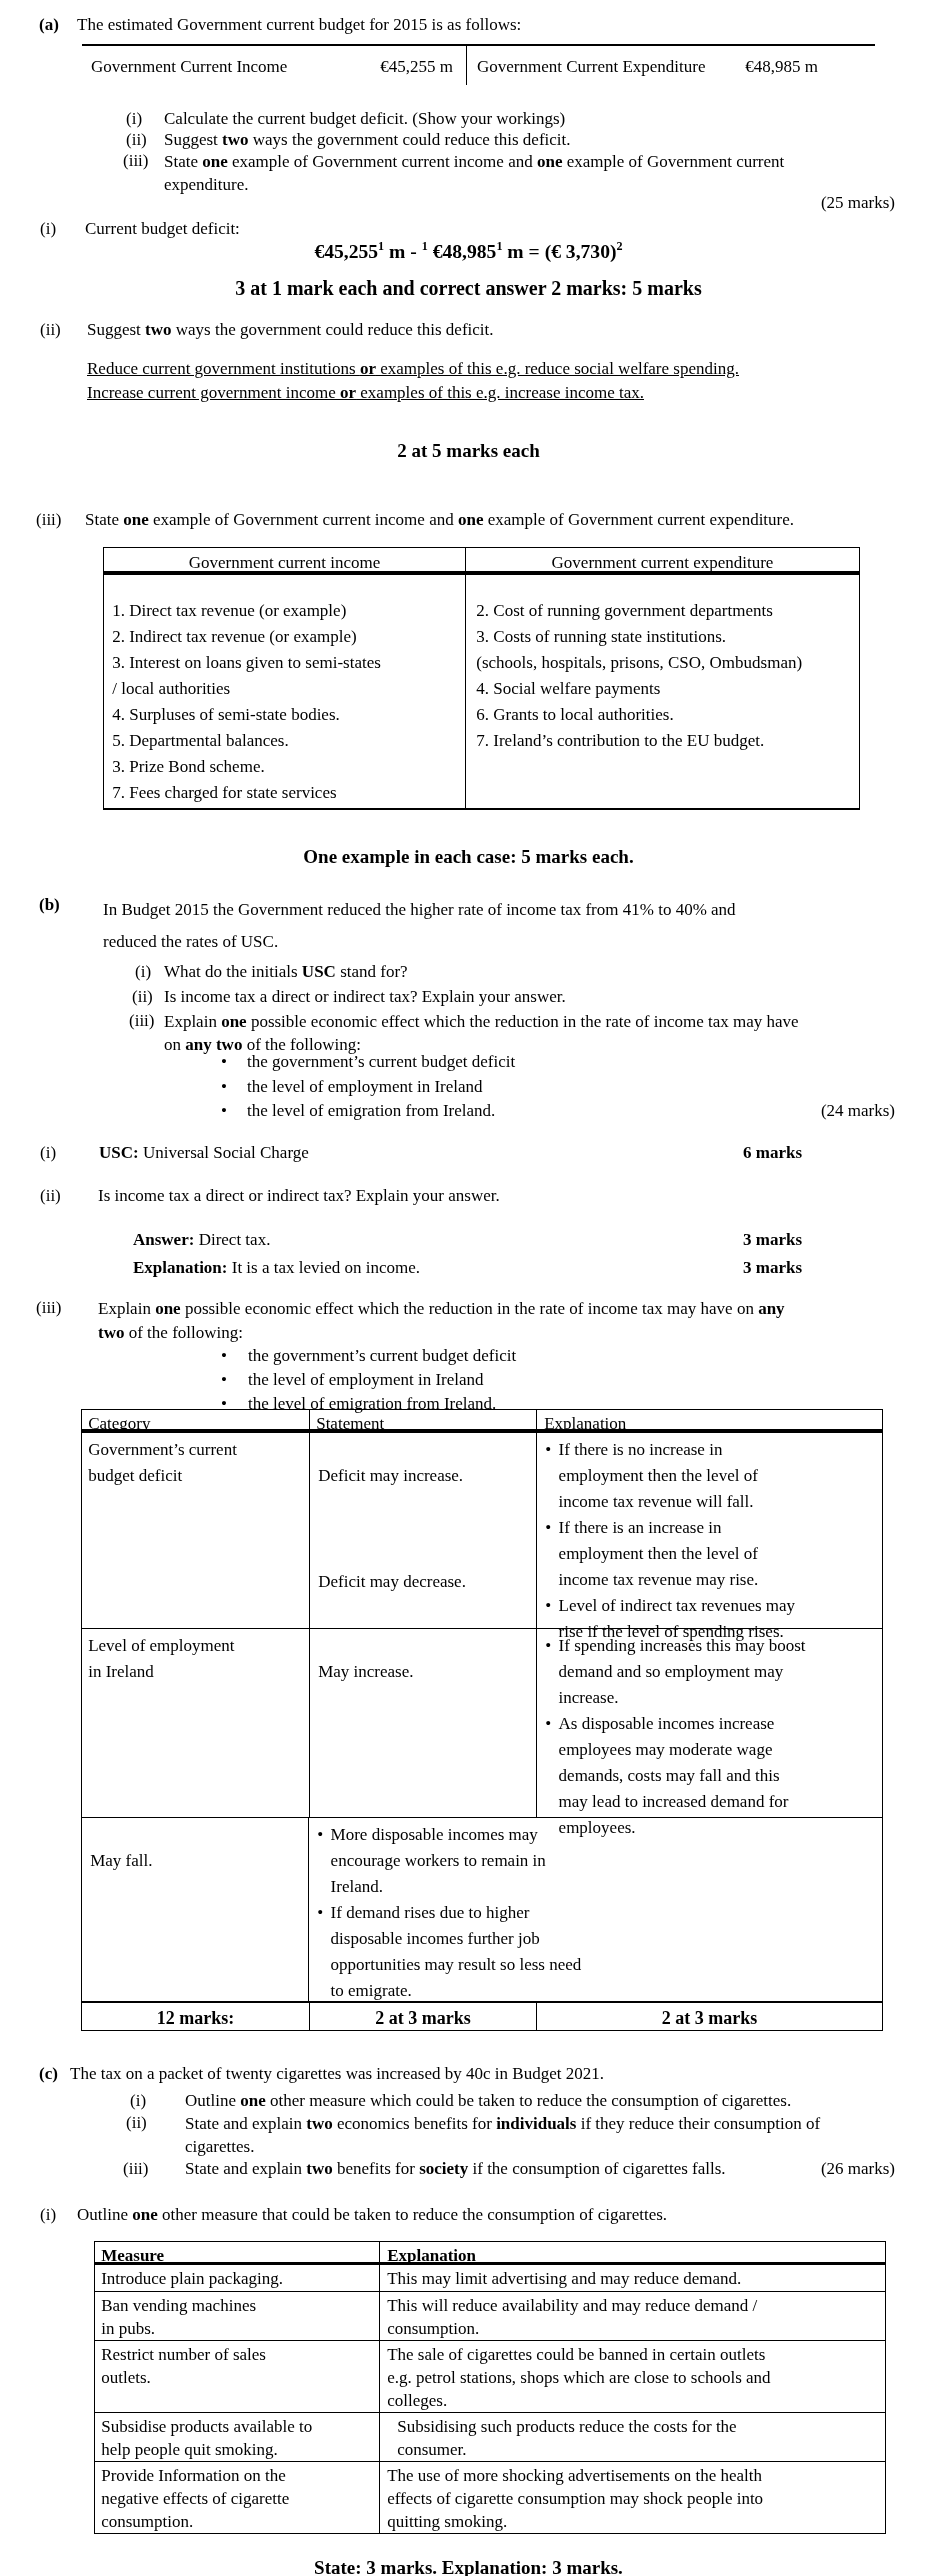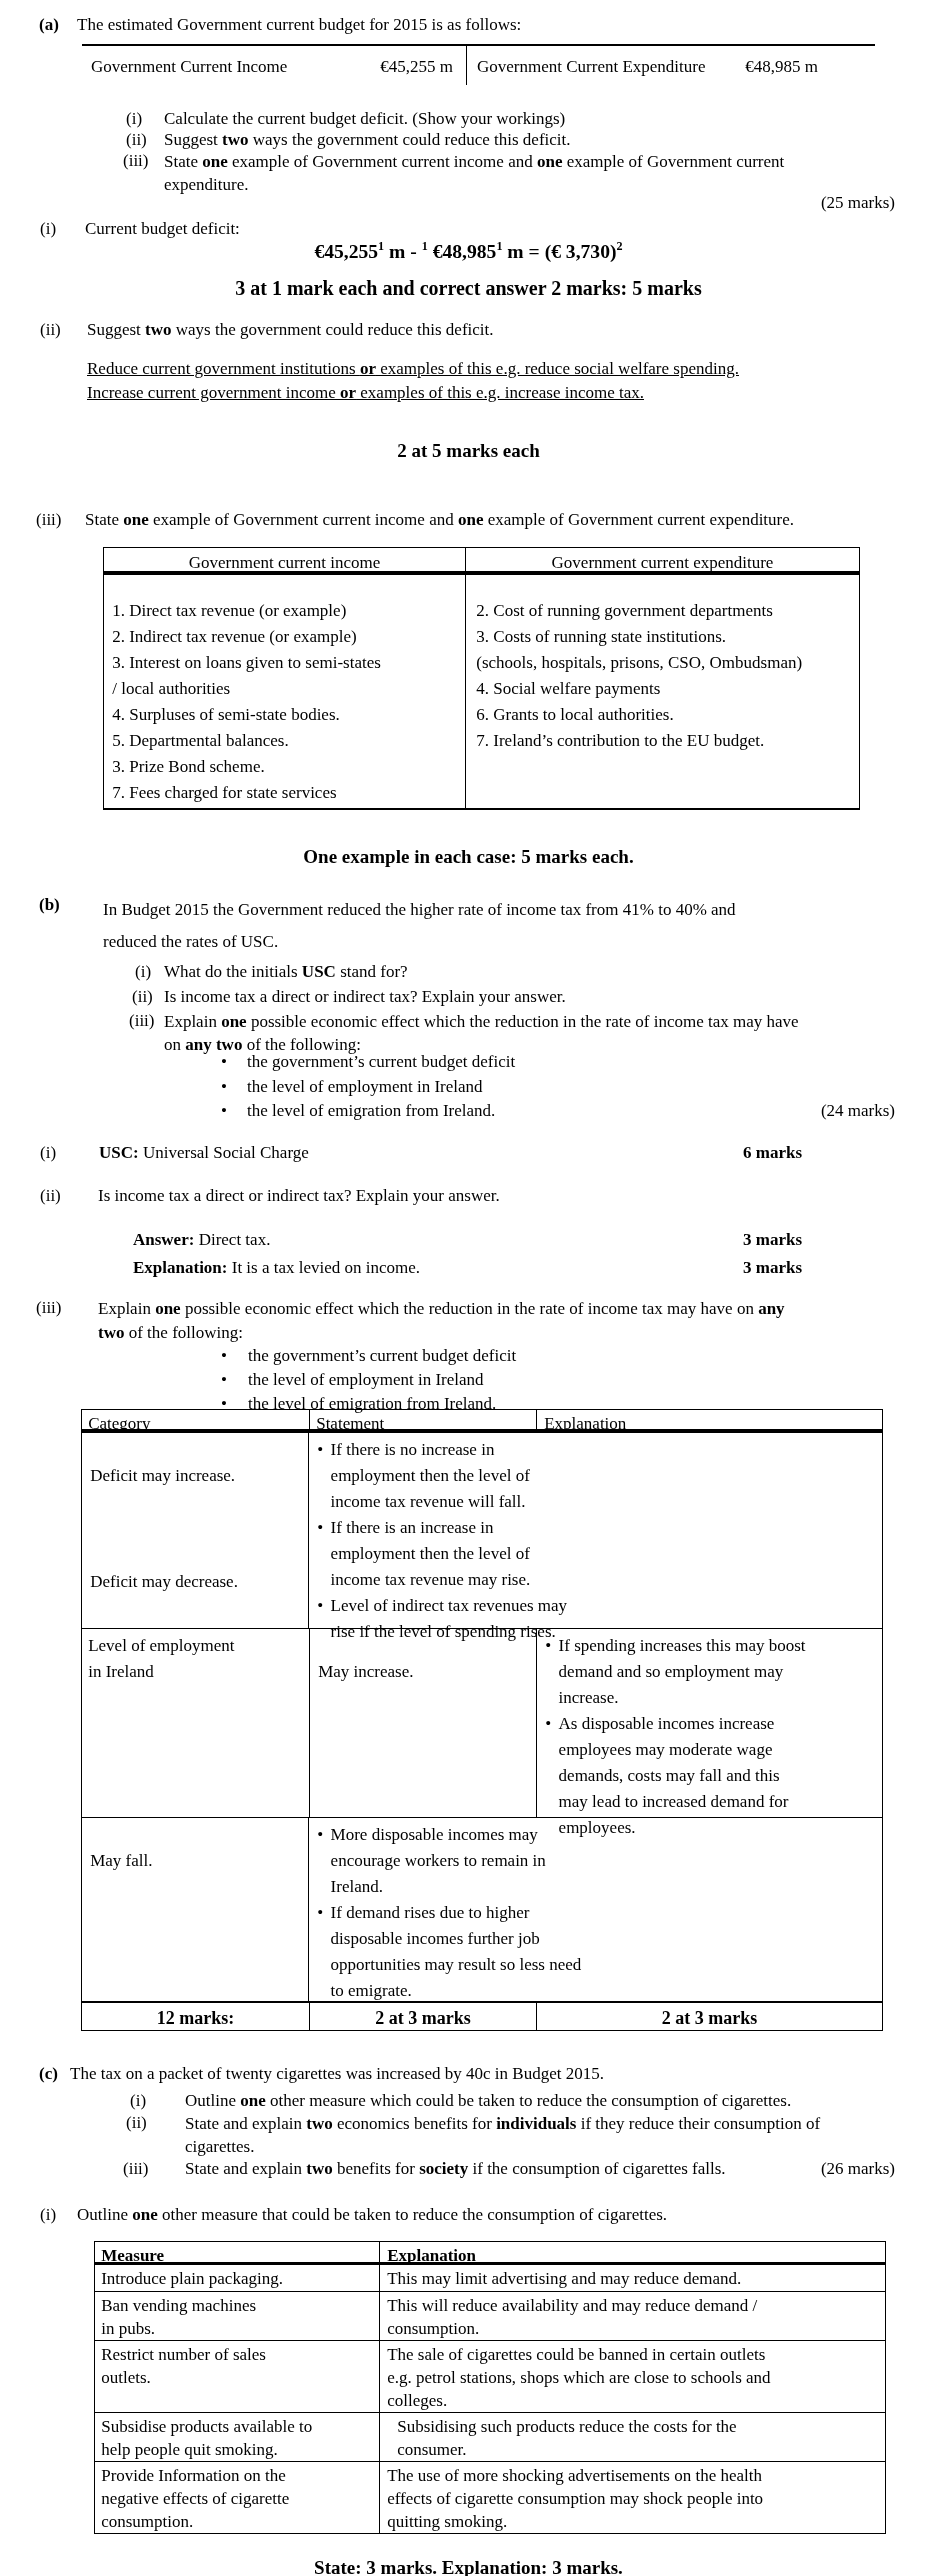--- a/index.html
+++ b/index.html
@@ -161,20 +161,22 @@
   <div class="t" style="left:221px;top:1393px;">•</div>
   <div class="t" style="left:248px;top:1393px;">the level of emigration from Ireland.</div>
 
   <div class="t3">
     <div class="t3row t3h">
       <div class="t3c1">Category</div>
       <div class="t3c2">Statement</div>
       <div class="t3c3" style="padding-left:7.2px;">Explanation</div>
     </div>
     <div class="t3row" style="height:196px;border-bottom:1px solid #000;">
+      <div class="t3c1 cat">Government’s current
+budget deficit</div>
       <div class="t3c2 stm">
         <div>Deficit may increase.</div>
         <div style="margin-top:54px;">Deficit may decrease.</div>
       </div>
       <div class="t3c3 exp">
         <div class="bul">
             <span class="bm">•</span>
             <span class="bt">If there is no increase in
 employment then the level of
 income tax revenue will fall.</span>
@@ -236,21 +238,21 @@
       </div>
     </div>
     <div class="t3row t3f">
       <div class="t3c1">12 marks:</div>
       <div class="t3c2">2 at 3 marks</div>
       <div class="t3c3">2 at 3 marks</div>
     </div>
   </div>
 
   <div class="t b" style="left:39px;top:2063px;">(c)</div>
-  <div class="t" style="left:70px;top:2063px;">The tax on a packet of twenty cigarettes was increased by 40c in Budget 2015.</div>
+  <div class="t" style="left:70px;top:2063px;">The tax on a packet of twenty cigarettes was increased by 40c in Budget 2021.</div>
   <div class="t" style="left:130px;top:2090px;">(i)</div>
   <div class="t" style="left:185px;top:2090px;"><span>Outline </span><span class="b">one</span><span> other measure which could be taken to reduce the consumption of cigarettes.</span></div>
   <div class="t" style="left:126px;top:2112px;">(ii)</div>
   <div class="t" style="left:185px;top:2112px;line-height:23px;"><span>State and explain </span><span class="b">two</span><span> economics benefits for </span><span class="b">individuals</span><span> if they reduce their consumption of
 cigarettes.</span></div>
   <div class="t" style="left:123px;top:2158px;">(iii)</div>
   <div class="t" style="left:185px;top:2158px;"><span>State and explain </span><span class="b">two</span><span> benefits for </span><span class="b">society</span><span> if the consumption of cigarettes falls.</span></div>
   <div class="t r" style="left:720px;top:2158px;width:175px;">(26 marks)</div>
 
   <div class="t" style="left:40px;top:2204px;">(i)</div>

